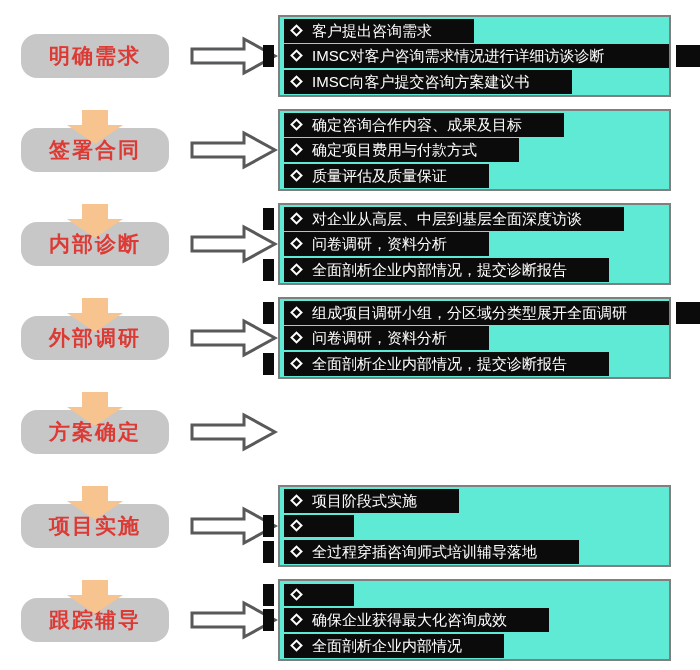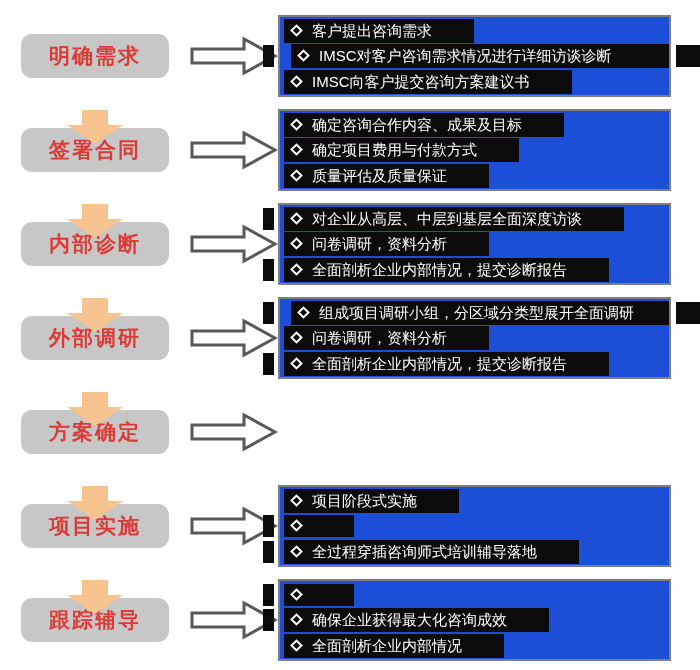--- a/index.html
+++ b/index.html
@@ -4,43 +4,43 @@
 <style>
   * { margin:0; padding:0; box-sizing:border-box; }
   html,body { width:700px; height:670px; background:#ffffff; overflow:hidden;
               font-family:"Liberation Sans", sans-serif; }
   .flow { position:relative; width:700px; padding-top:9px; }
 
   .section { position:relative; height:94px; display:flex; align-items:center; }
 
   
   .left-cell { width:190px; flex:none; display:flex; justify-content:center; position:relative; }
-  .step-box { width:148px; height:44px; background:#c7c7c7; border-radius:11px;
+  .step-box { width:148px; height:44px; background:#c7c7c7; border-radius:16px;
               display:flex; align-items:center; justify-content:center; }
   .step-label { color:#dc3a35; font-size:21px; font-weight:bold; letter-spacing:2px; white-space:nowrap; }
 
   
   .down-arrow { position:absolute; left:0; top:76px; width:190px; height:34px;
                 display:flex; flex-direction:column; align-items:center; z-index:2; }
   .da-stem { width:26px; height:15px; background:#f7c48f; }
   .da-head { width:0; height:0; border-left:28px solid transparent;
              border-right:28px solid transparent; border-top:19px solid #f7c48f; }
 
   
   .right-arrow { width:88px; height:40px; flex:none; display:block; }
 
   
   .rbox { position:relative; width:393px; height:82px; border:2px solid #7f7f7f;
-          background:#1d4ed8; display:flex; flex-direction:column;
+          background:#5eead4; display:flex; flex-direction:column;
           justify-content:space-evenly; padding-left:4px; }
   .item { position:relative; display:flex; align-items:center; height:24px; }
   .hl { display:inline-flex; align-items:center; background:#0b0b0b; color:#ffffff;
         font-size:15px; line-height:1; white-space:nowrap;
         padding:4px 42px 5px 6px; }
-  .item[data-bar~="right"] .hl { width:100%; padding-right:6px;margin-left:7px; }
+  .item[data-bar~="right"] .hl { width:100%; padding-right:6px; }
   
   .item[data-bar~="left"]::before { content:""; position:absolute; left:-21px; top:1px;
         width:11px; height:22px; background:#0b0b0b; }
   .item[data-bar~="right"]::after { content:""; position:absolute; right:-31px; top:1px;
         width:24px; height:22px; background:#0b0b0b; }
 
   
   .blt { position:relative; width:13px; height:13px; background:#0b0b0b;
          margin-right:9px; flex:none; }
   .blt::before { content:""; position:absolute; left:2px; top:2px; width:9px; height:9px;

